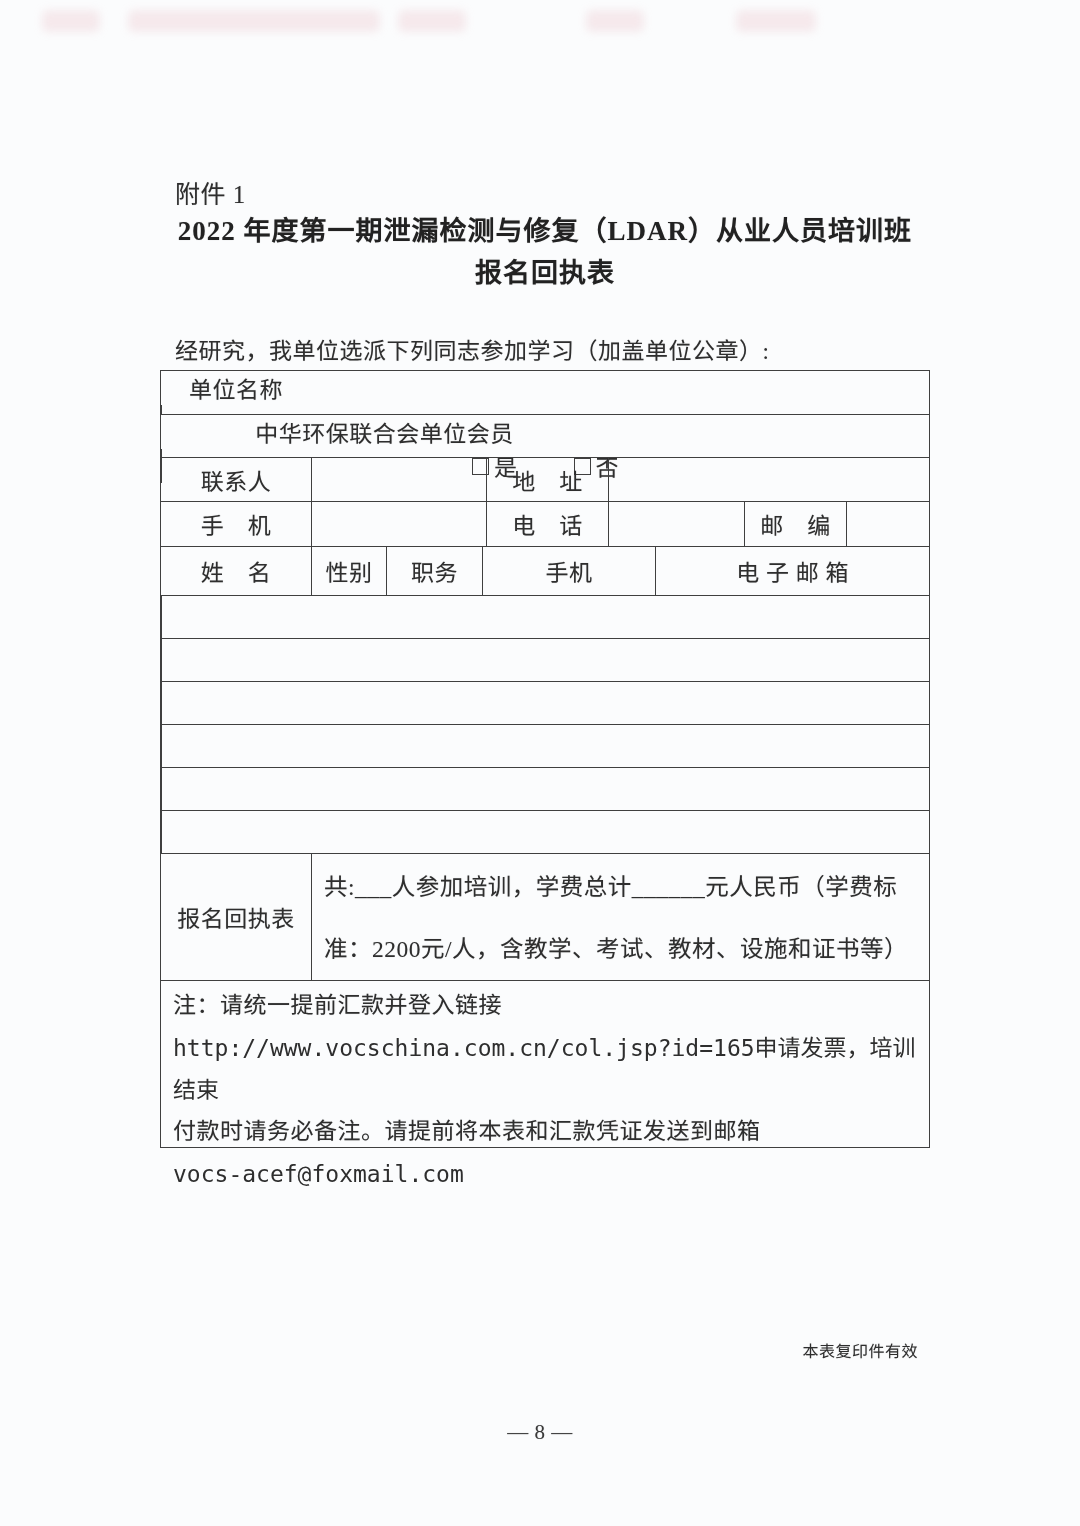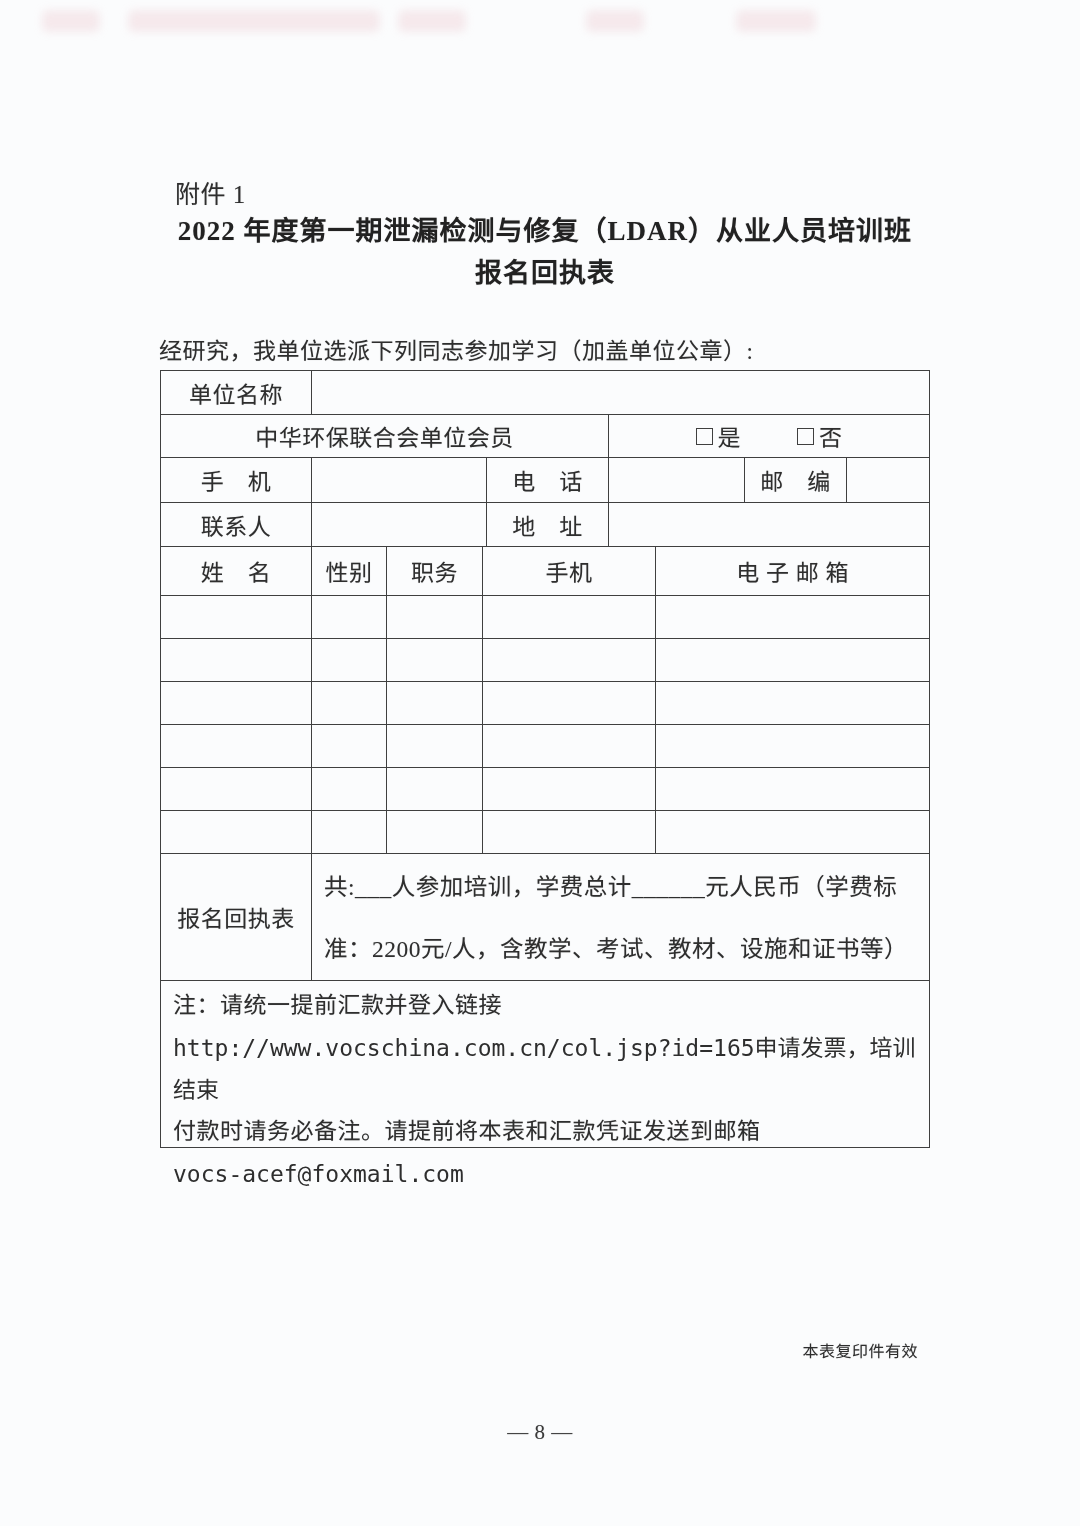--- a/index.html
+++ b/index.html
@@ -18,21 +18,21 @@
   .artifact{position:absolute;top:4px;left:0;width:1080px;height:40px;}
   .artifact .blob{
     position:absolute;top:6px;height:22px;border-radius:6px;
     background:rgba(226,168,176,0.22);
     filter:blur(4px);
   }
 
   .attachment{position:absolute;left:175px;top:148px;font-size:25px;margin-top:26px;}
   .title-block{position:absolute;left:160px;top:210px;width:770px;text-align:center;}
   .title-line{font-size:27px;font-weight:700;color:#222;letter-spacing:1px;line-height:42px;}
-  .intro{position:absolute;left:159px;top:332px;font-size:23px;}
+  .intro{position:absolute;left:175px;top:332px;font-size:23px;}
 
   
   .form-table{
     position:absolute;left:160px;top:370px;width:770px;
     border:1.6px solid #3f3f3f;
     box-sizing:border-box;
     display:flex;flex-direction:column;
     background:transparent;
   }
   .row{display:flex;box-sizing:border-box;}
@@ -49,21 +49,21 @@
   .w150{width:150px;flex:none;}
   .w175{width:175px;flex:none;}
   .w122{width:122px;flex:none;}
   .w136{width:136px;flex:none;}
   .w102{width:102px;flex:none;}
   .w447{width:447px;flex:none;}
   .w75{width:75px;flex:none;}
   .w96{width:96px;flex:none;}
   .w173{width:173px;flex:none;}
 
-  .h43{height:43px;} .h44{height:44px;} .h45{height:45px;} .h49{height:49px;}
+  .h43{height:43px;flex-direction:column;} .h44{height:44px;} .h45{height:45px;} .h49{height:49px;}
 
   .yesno{display:flex;justify-content:center;align-items:center;gap:56px;width:100%;}
   .opt{display:inline-flex;align-items:center;gap:5px;}
   .cb{
     width:17px;height:17px;border:1.6px solid #3f3f3f;
     display:inline-block;box-sizing:border-box;background:transparent;
   }
 
   .fee-row{height:127px;}
   .fee-content{
@@ -123,33 +123,33 @@
             <span class="txt">是</span>
           </span>
           <span class="opt">
             <span class="cb"></span>
             <span class="txt">否</span>
           </span>
         </div>
       </div>
     </div>
 
+    <div class="row h44">
+      <div class="cell w150 c-center txt">联系人</div>
+      <div class="cell w175"></div>
+      <div class="cell w122 c-center txt">地　址</div>
+      <div class="cell grow"></div>
+    </div>
+
     <div class="row h45">
       <div class="cell w150 c-center txt">手　机</div>
       <div class="cell w175"></div>
       <div class="cell w122 c-center txt">电　话</div>
       <div class="cell w136"></div>
       <div class="cell w102 c-center txt">邮　编</div>
-      <div class="cell grow"></div>
-    </div>
-
-    <div class="row h44">
-      <div class="cell w150 c-center txt">联系人</div>
-      <div class="cell w175"></div>
-      <div class="cell w122 c-center txt">地　址</div>
       <div class="cell grow"></div>
     </div>
 
     <div class="row h49">
       <div class="cell w150 c-center txt">姓　名</div>
       <div class="cell w75 c-center txt">性别</div>
       <div class="cell w96 c-center txt">职务</div>
       <div class="cell w173 c-center txt">手机</div>
       <div class="cell grow c-center txt">电 子 邮 箱</div>
     </div>

